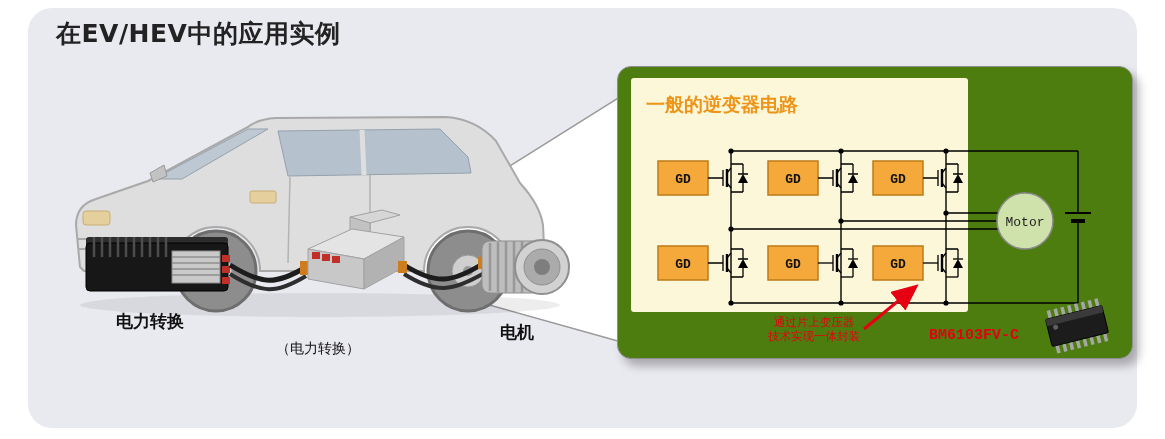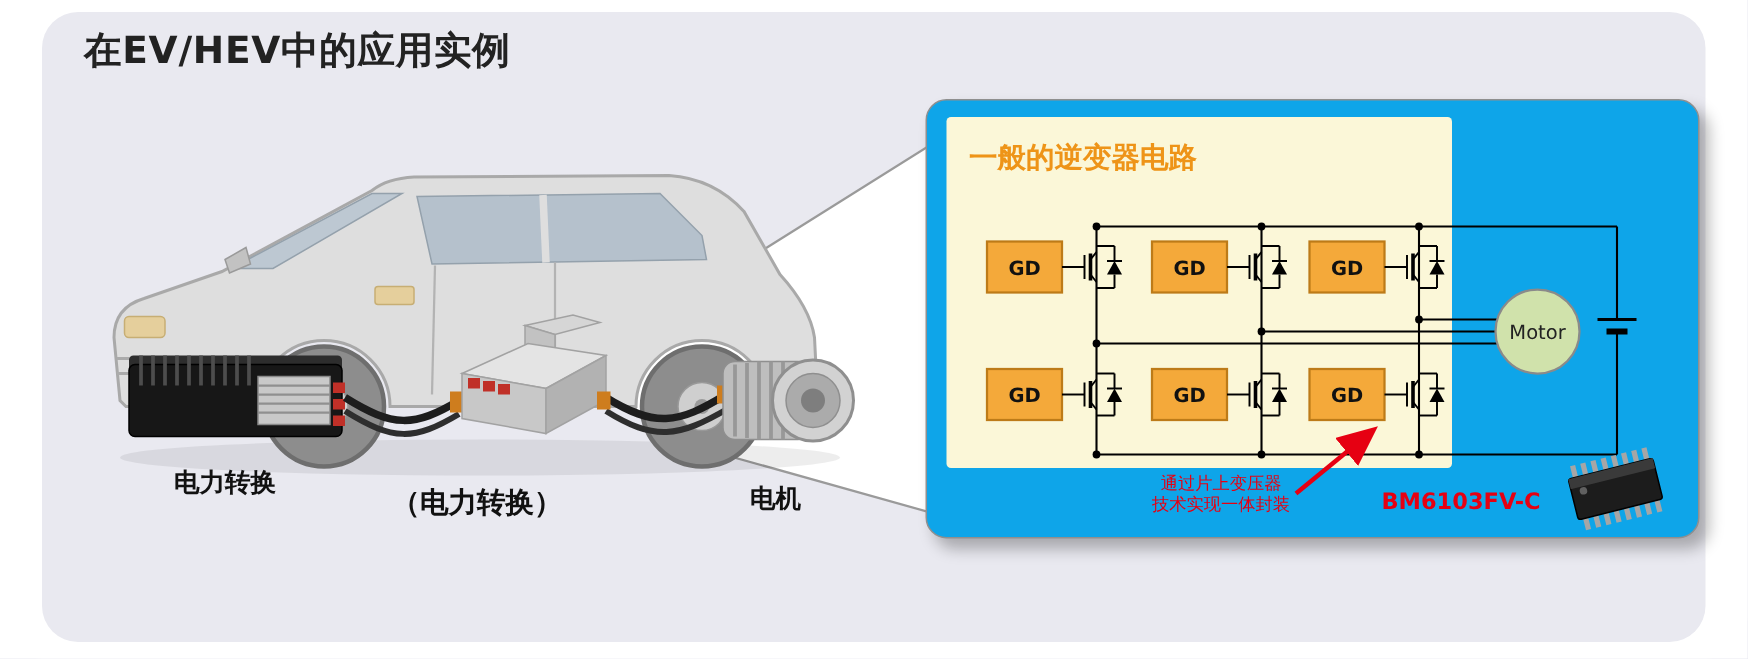--- a/index.html
+++ b/index.html
@@ -5,24 +5,24 @@
   * { margin:0; padding:0; box-sizing:border-box; }
   body { font-family:"DejaVu Sans","Liberation Sans",sans-serif; background:#ffffff; }
   .stage { position:relative; width:1165px; height:439px; background:#ffffff; overflow:hidden;border-radius:27px; }
   .panel { position:absolute; left:28px; top:8px; width:1109px; height:420px; background:#e9e9f0; border-radius:24px; }
   .page-title { position:absolute; left:56px; top:17px; font-size:25px; font-weight:600; color:#222222; letter-spacing:0.5px; }
   .car-svg { position:absolute; left:50px; top:55px; }
   .wedge-svg { position:absolute; left:0; top:0; pointer-events:none; }
   .car-label { position:absolute; font-size:17px; font-weight:600; color:#111111; text-align:center; }
   .label-battery { left:95px; top:310px; width:110px; }
   .label-inverter { left:258px; top:309px; width:120px; }
-  .label-inverter-sub { left:248px; top:322px; width:140px; font-size:19px; font-weight:700; }
+  .label-inverter-sub { left:248px; top:340px; width:140px; font-size:14px; font-weight:400; }
   .label-motor { left:477px; top:321px; width:80px; }
-  .callout { position:absolute; left:617px; top:66px; width:516px; height:293px; background:#0ea5e9;
-             border:1.5px solid #8f8f8f; border-radius:14px; box-shadow:6px 7px 10px rgba(0,0,0,0.28); overflow:hidden; }
+  .callout { position:absolute; left:617px; top:66px; width:516px; height:293px; background:#4d7c0f;
+             border:1.5px solid #8f8f8f; border-radius:14px; box-shadow:6px 7px 10px rgba(0,0,0,0.28); overflow:hidden;font-family:Liberation Mono, monospace; }
   .circuit-svg { position:absolute; left:0; top:0; }
   .callout-title-text { font-size:19px; font-weight:bold; fill:#ee9418; }
   .gd-text { font-size:13px; font-weight:bold; fill:#111111; text-anchor:middle; }
   .motor-text { font-size:13px; fill:#222222; text-anchor:middle; }
   .ann-text { font-size:11.5px; fill:#e60012; text-anchor:middle; }
   .part-text { font-size:15px; font-weight:bold; fill:#e60012; text-anchor:middle; }
 </style>
 </head>
 <body>
 

